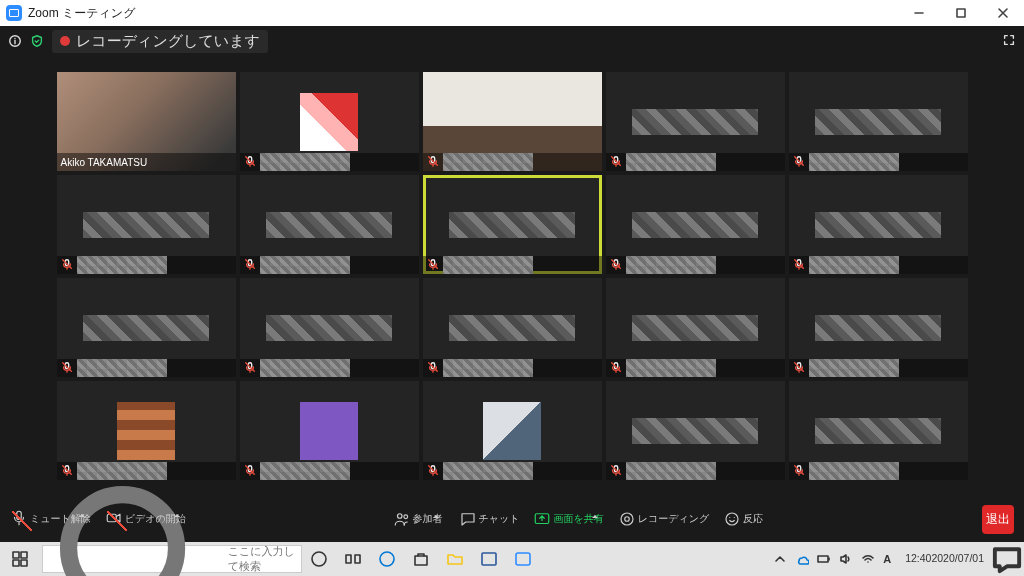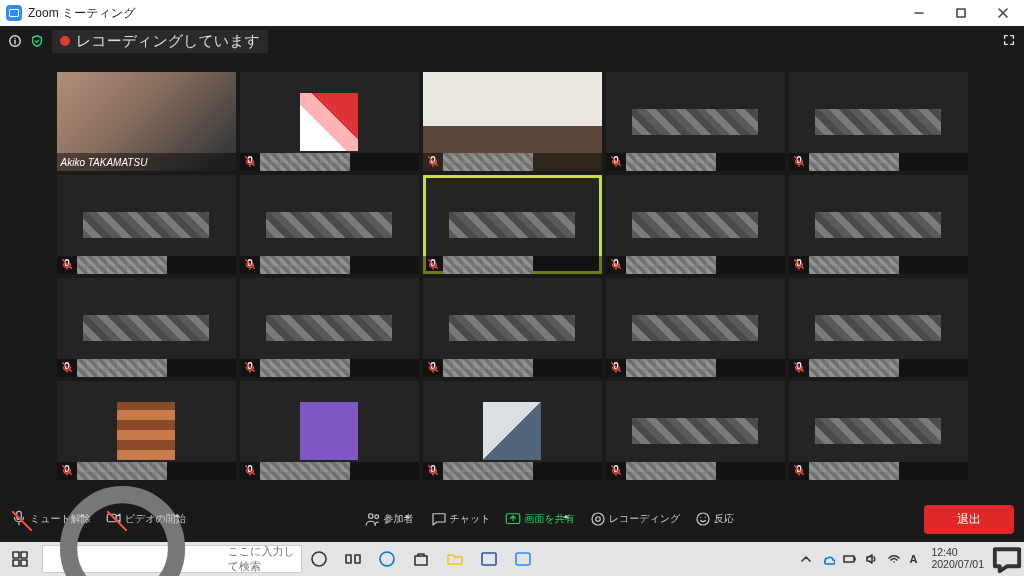--- a/index.html
+++ b/index.html
@@ -36,21 +36,20 @@
   
   .gallery-wrap{
     height:calc(576px - 26px - 30px - 46px - 34px); 
     background:#1a1a1a; display:flex; align-items:center; justify-content:center;
   }
   .gallery{
     display:grid;
     grid-template-columns: repeat(5, 179px);
     grid-template-rows: repeat(4, 99px);
     gap:4px;
-    font-style:italic;
   }
   .tile{
     background:#242424; position:relative; overflow:hidden;
     display:flex; align-items:center; justify-content:center;
   }
   .tile.active{ outline:3px solid #cddc39; outline-offset:-3px; }
   .tile .label-bar{
     position:absolute; left:0; bottom:0; right:0; height:18px;
     background:rgba(0,0,0,.45); display:flex; align-items:center; gap:4px;
     padding:0 4px; font-size:10px; color:#eee;
@@ -93,21 +92,21 @@
     height:46px; background:#1a1a1a; display:flex; align-items:center; color:#ccc;
     font-size:10px; padding:0 10px; gap:14px;
   }
   .c-item{display:flex;align-items:center;gap:2px;min-width:52px;}
   .c-item svg{width:18px;height:18px;}
   .c-item.caret{position:relative;}
   .c-item.caret::after{content:"";position:absolute;top:2px;right:6px;border:3px solid transparent;border-bottom-color:#ccc;}
   .controls .spacer{flex:1;}
   .c-item.green{color:#23d160;}
   .c-item.green svg *{stroke:#23d160;}
-  .leave-btn{background:#e02828;color:#fff;border-radius:4px;padding:6px 33px;font-size:12px;}
+  .leave-btn{background:#e02828;color:#fff;border-radius:4px;padding:6px 4px;font-size:12px;}
 
   
   .slash-red{position:relative;}
   .slash-red::after{
     content:"";position:absolute;left:2px;top:2px;width:20px;height:20px;
     background:linear-gradient(45deg,transparent 46%,#e74c3c 46% 54%,transparent 54%);
   }
 
   
   .taskbar{
@@ -119,21 +118,21 @@
   .search{
     flex:0 0 260px; height:28px; margin-left:2px; background:#fff;
     display:flex; align-items:center; gap:8px; padding:0 4px; color:#777;
     border:1px solid #ccc;
   }
   .tb-ico{width:34px;height:34px;display:flex;align-items:center;justify-content:center;}
   .tb-ico svg{width:18px;height:18px;}
   .taskbar .spacer{flex:1;}
   .tray{display:flex;align-items:center;gap:8px;padding:0 8px;}
   .tray svg{width:14px;height:14px;}
-  .clock{display:flex;flex-direction:column;align-items:flex-start;line-height:1.1;font-size:10.5px;padding:0 6px;}
+  .clock{display:flex;flex-direction:row;align-items:flex-end;line-height:1.1;font-size:10.5px;padding:0 6px;}
   .notif{width:34px;display:flex;align-items:center;justify-content:center;}
 
   svg *{fill:none;stroke:currentColor;stroke-width:1.6;stroke-linecap:round;stroke-linejoin:round;}
 </style>
 </head>
 <body>
 
 <div class="win-title">
   <div class="app-ico"></div>
   <span>Zoom ミーティング</span>

